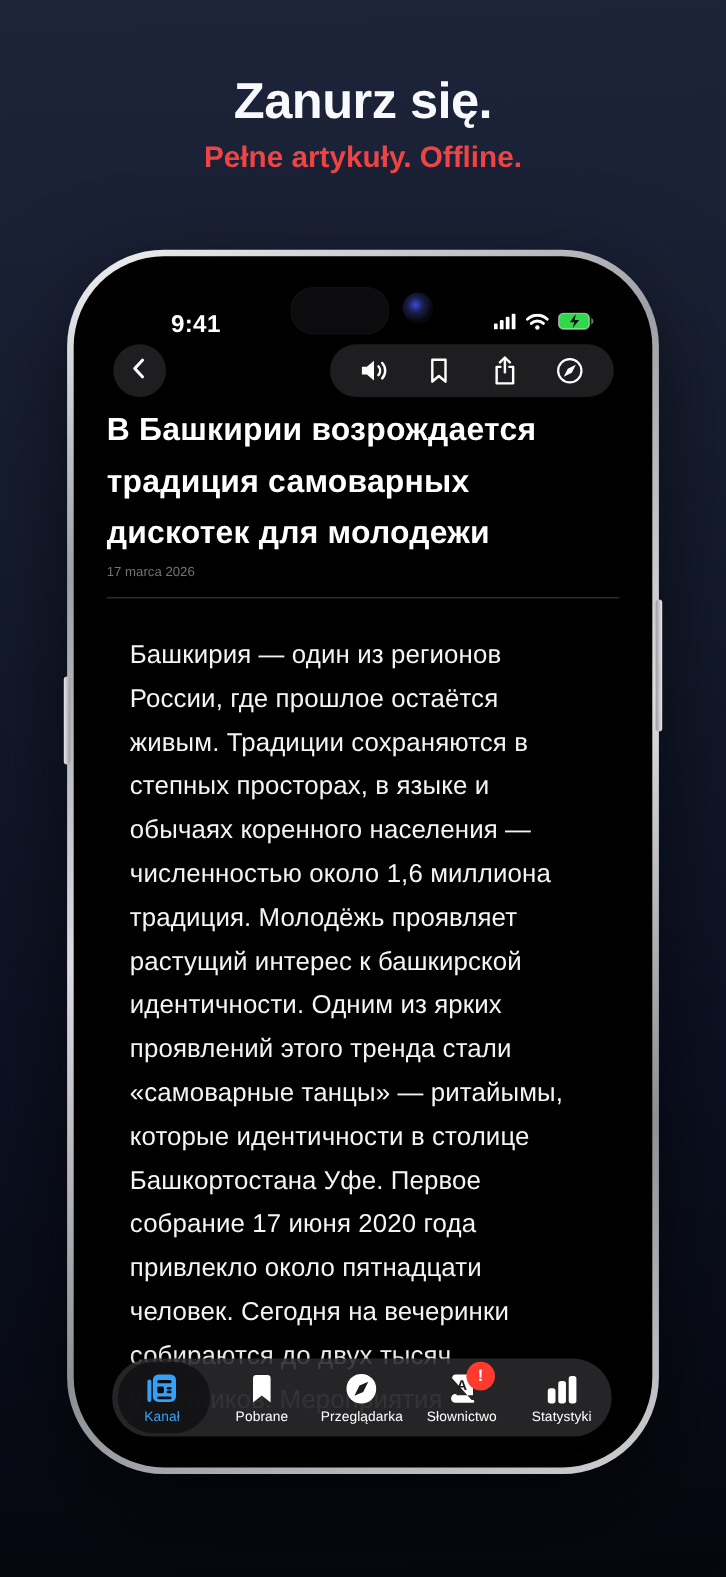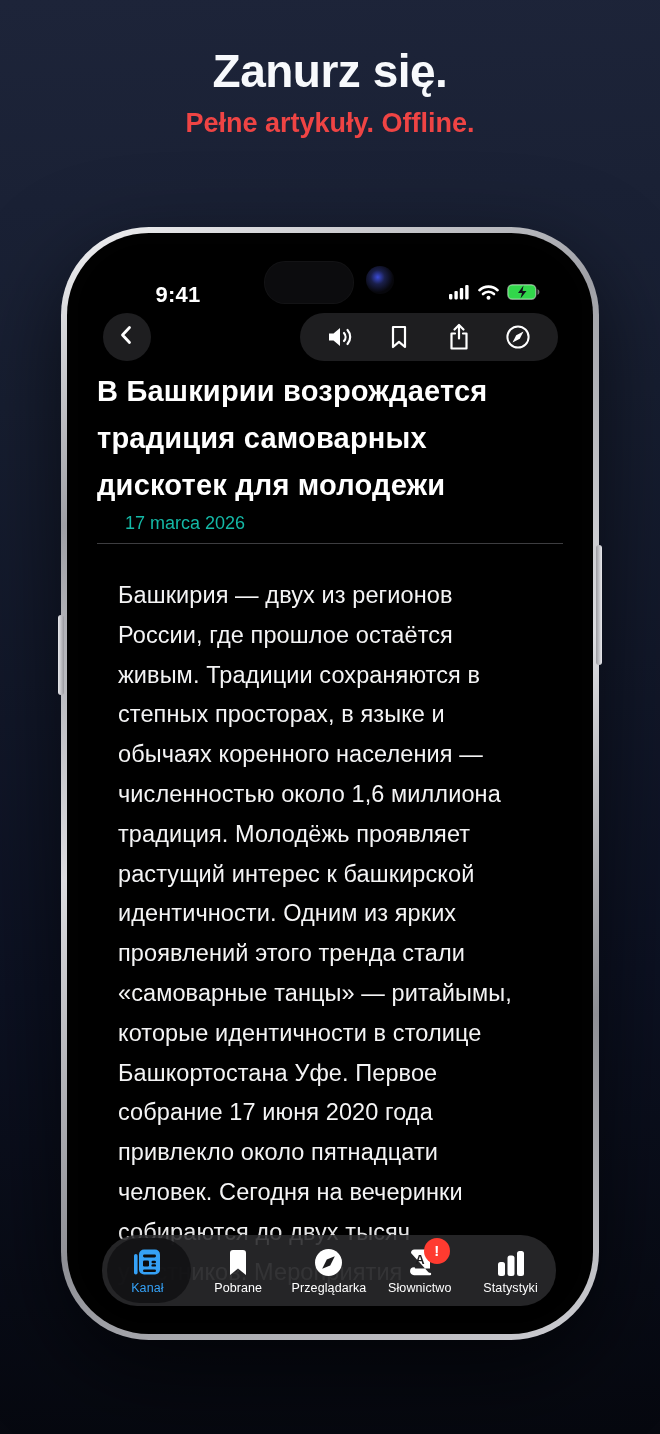--- a/index.html
+++ b/index.html
@@ -3,21 +3,21 @@
 <meta charset="utf-8">
 <style>
   html,body{margin:0;padding:0;}
   body{
     width:660px;height:1434px;position:relative;overflow:hidden;
     background:linear-gradient(178deg,#1d2439 0%,#171e31 28%,#0c1122 68%,#06080f 100%);
     font-family:"Liberation Sans","DejaVu Sans",sans-serif;
     -webkit-font-smoothing:antialiased;
   }
   
-  .hero{position:absolute;top:44px;left:0;width:660px;text-align:center;}
+  .hero{position:absolute;top:64px;left:0;width:660px;text-align:center;}
   .hero-title{font-size:46px;font-weight:800;color:#f7f9fc;letter-spacing:-0.5px;margin:0;}
   .hero-subtitle{font-size:27px;font-weight:700;color:#ef4444;margin-top:10px;}
   
   .phone{
     position:absolute;left:61px;top:227px;width:538px;height:1113px;
     border-radius:88px;
     background:linear-gradient(155deg,#f2f2f4 0%,#9fa0a6 22%,#dcdce0 48%,#8e8f95 76%,#cfcfd4 100%);
     box-shadow:0 32px 90px rgba(0,0,0,0.6);
   }
   .side-btn{position:absolute;width:6px;border-radius:3px;
@@ -39,21 +39,21 @@
   
   .nav-row{position:absolute;top:69px;left:0;right:0;height:48px;}
   .back-btn{position:absolute;left:25px;top:0;width:48px;height:48px;border-radius:50%;
     background:#1e1e20;display:flex;align-items:center;justify-content:center;}
   .actions-pill{position:absolute;right:24px;top:0;width:258px;height:48px;border-radius:24px;
     background:#1e1e20;display:flex;align-items:center;justify-content:space-around;padding:0 10px;box-sizing:border-box;}
   .actions-pill .icn{display:flex;align-items:center;justify-content:center;width:34px;height:34px;}
   
   .article-title{position:absolute;left:19px;top:124px;width:470px;}
   .article-title div{color:#fff;font-size:29px;font-weight:700;line-height:47px;white-space:nowrap;letter-spacing:0.2px;}
-  .article-date{position:absolute;left:19px;top:269px;color:#14b8a6;font-size:18px;margin-left:28px;}
+  .article-date{position:absolute;left:19px;top:269px;color:#737373;font-size:12px;}
   .divider{position:absolute;left:19px;top:299px;width:466px;height:1px;background:#3d3d40;}
   .article-body{position:absolute;left:40px;top:332px;width:430px;z-index:1;}
   .body-line{color:#f4f4f5;font-size:23.5px;line-height:39.8px;white-space:nowrap;letter-spacing:0.1px;}
   .bottom-fade{position:absolute;left:0;right:0;bottom:0;height:96px;z-index:2;
     background:linear-gradient(180deg,rgba(0,0,0,0) 0%,rgba(0,0,0,0.55) 45%,rgba(0,0,0,0.62) 100%);}
   
   .tabbar{position:absolute;left:24px;top:991px;width:454px;height:71px;border-radius:35px;
     background:rgba(42,42,45,0.87);z-index:3;display:flex;align-items:center;}
   .tab-highlight{position:absolute;left:5px;top:3px;width:84px;height:65px;border-radius:33px;
     background:rgba(18,18,20,0.9);}
@@ -72,21 +72,21 @@
   <div class="hero-subtitle">Pełne artykuły. Offline.</div>
 </div>
 
 <div class="phone">
   <div class="side-btn left"></div>
   <div class="side-btn right"></div>
   <div class="bezel">
     <div class="screen">
 
       <div class="article-body">
-          <div class="body-line">Башкирия — двух из регионов</div>
+          <div class="body-line">Башкирия — один из регионов</div>
           <div class="body-line">России, где прошлое остаётся</div>
           <div class="body-line">живым. Традиции сохраняются в</div>
           <div class="body-line">степных просторах, в языке и</div>
           <div class="body-line">обычаях коренного населения —</div>
           <div class="body-line">численностью около 1,6 миллиона</div>
           <div class="body-line">традиция. Молодёжь проявляет</div>
           <div class="body-line">растущий интерес к башкирской</div>
           <div class="body-line">идентичности. Одним из ярких</div>
           <div class="body-line">проявлений этого тренда стали</div>
           <div class="body-line">«самоварные танцы» — ритайымы,</div>

